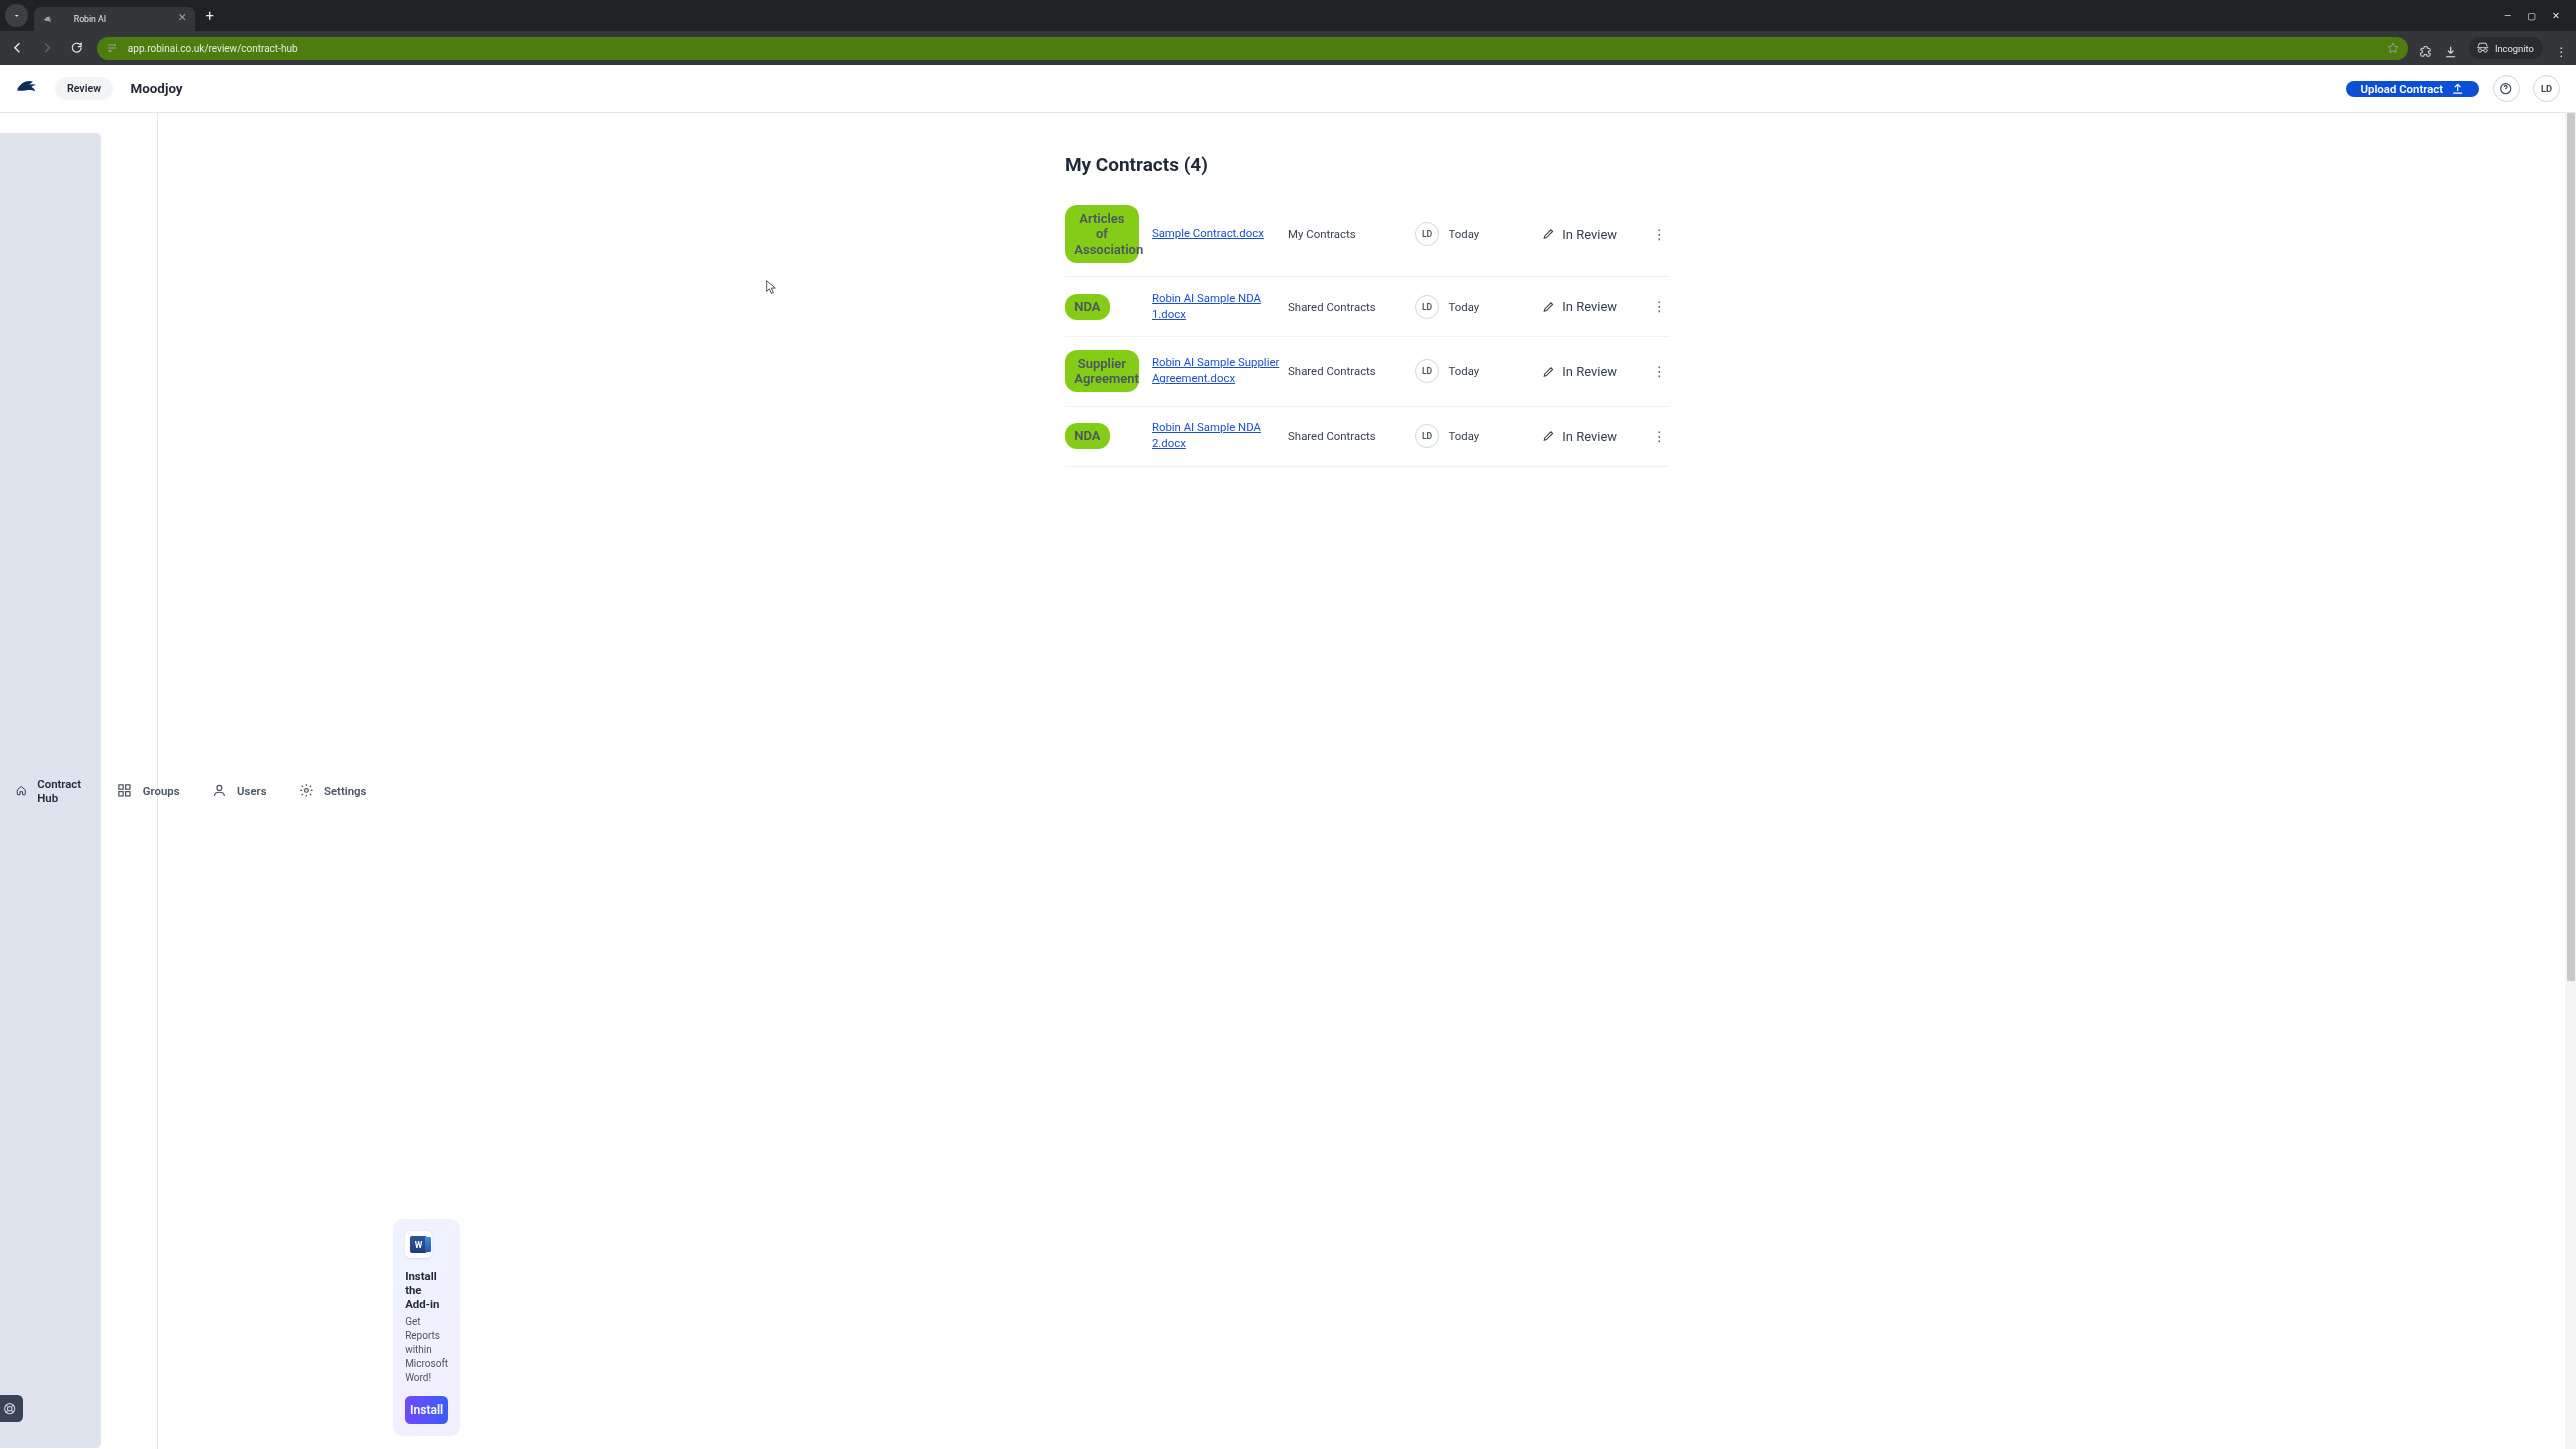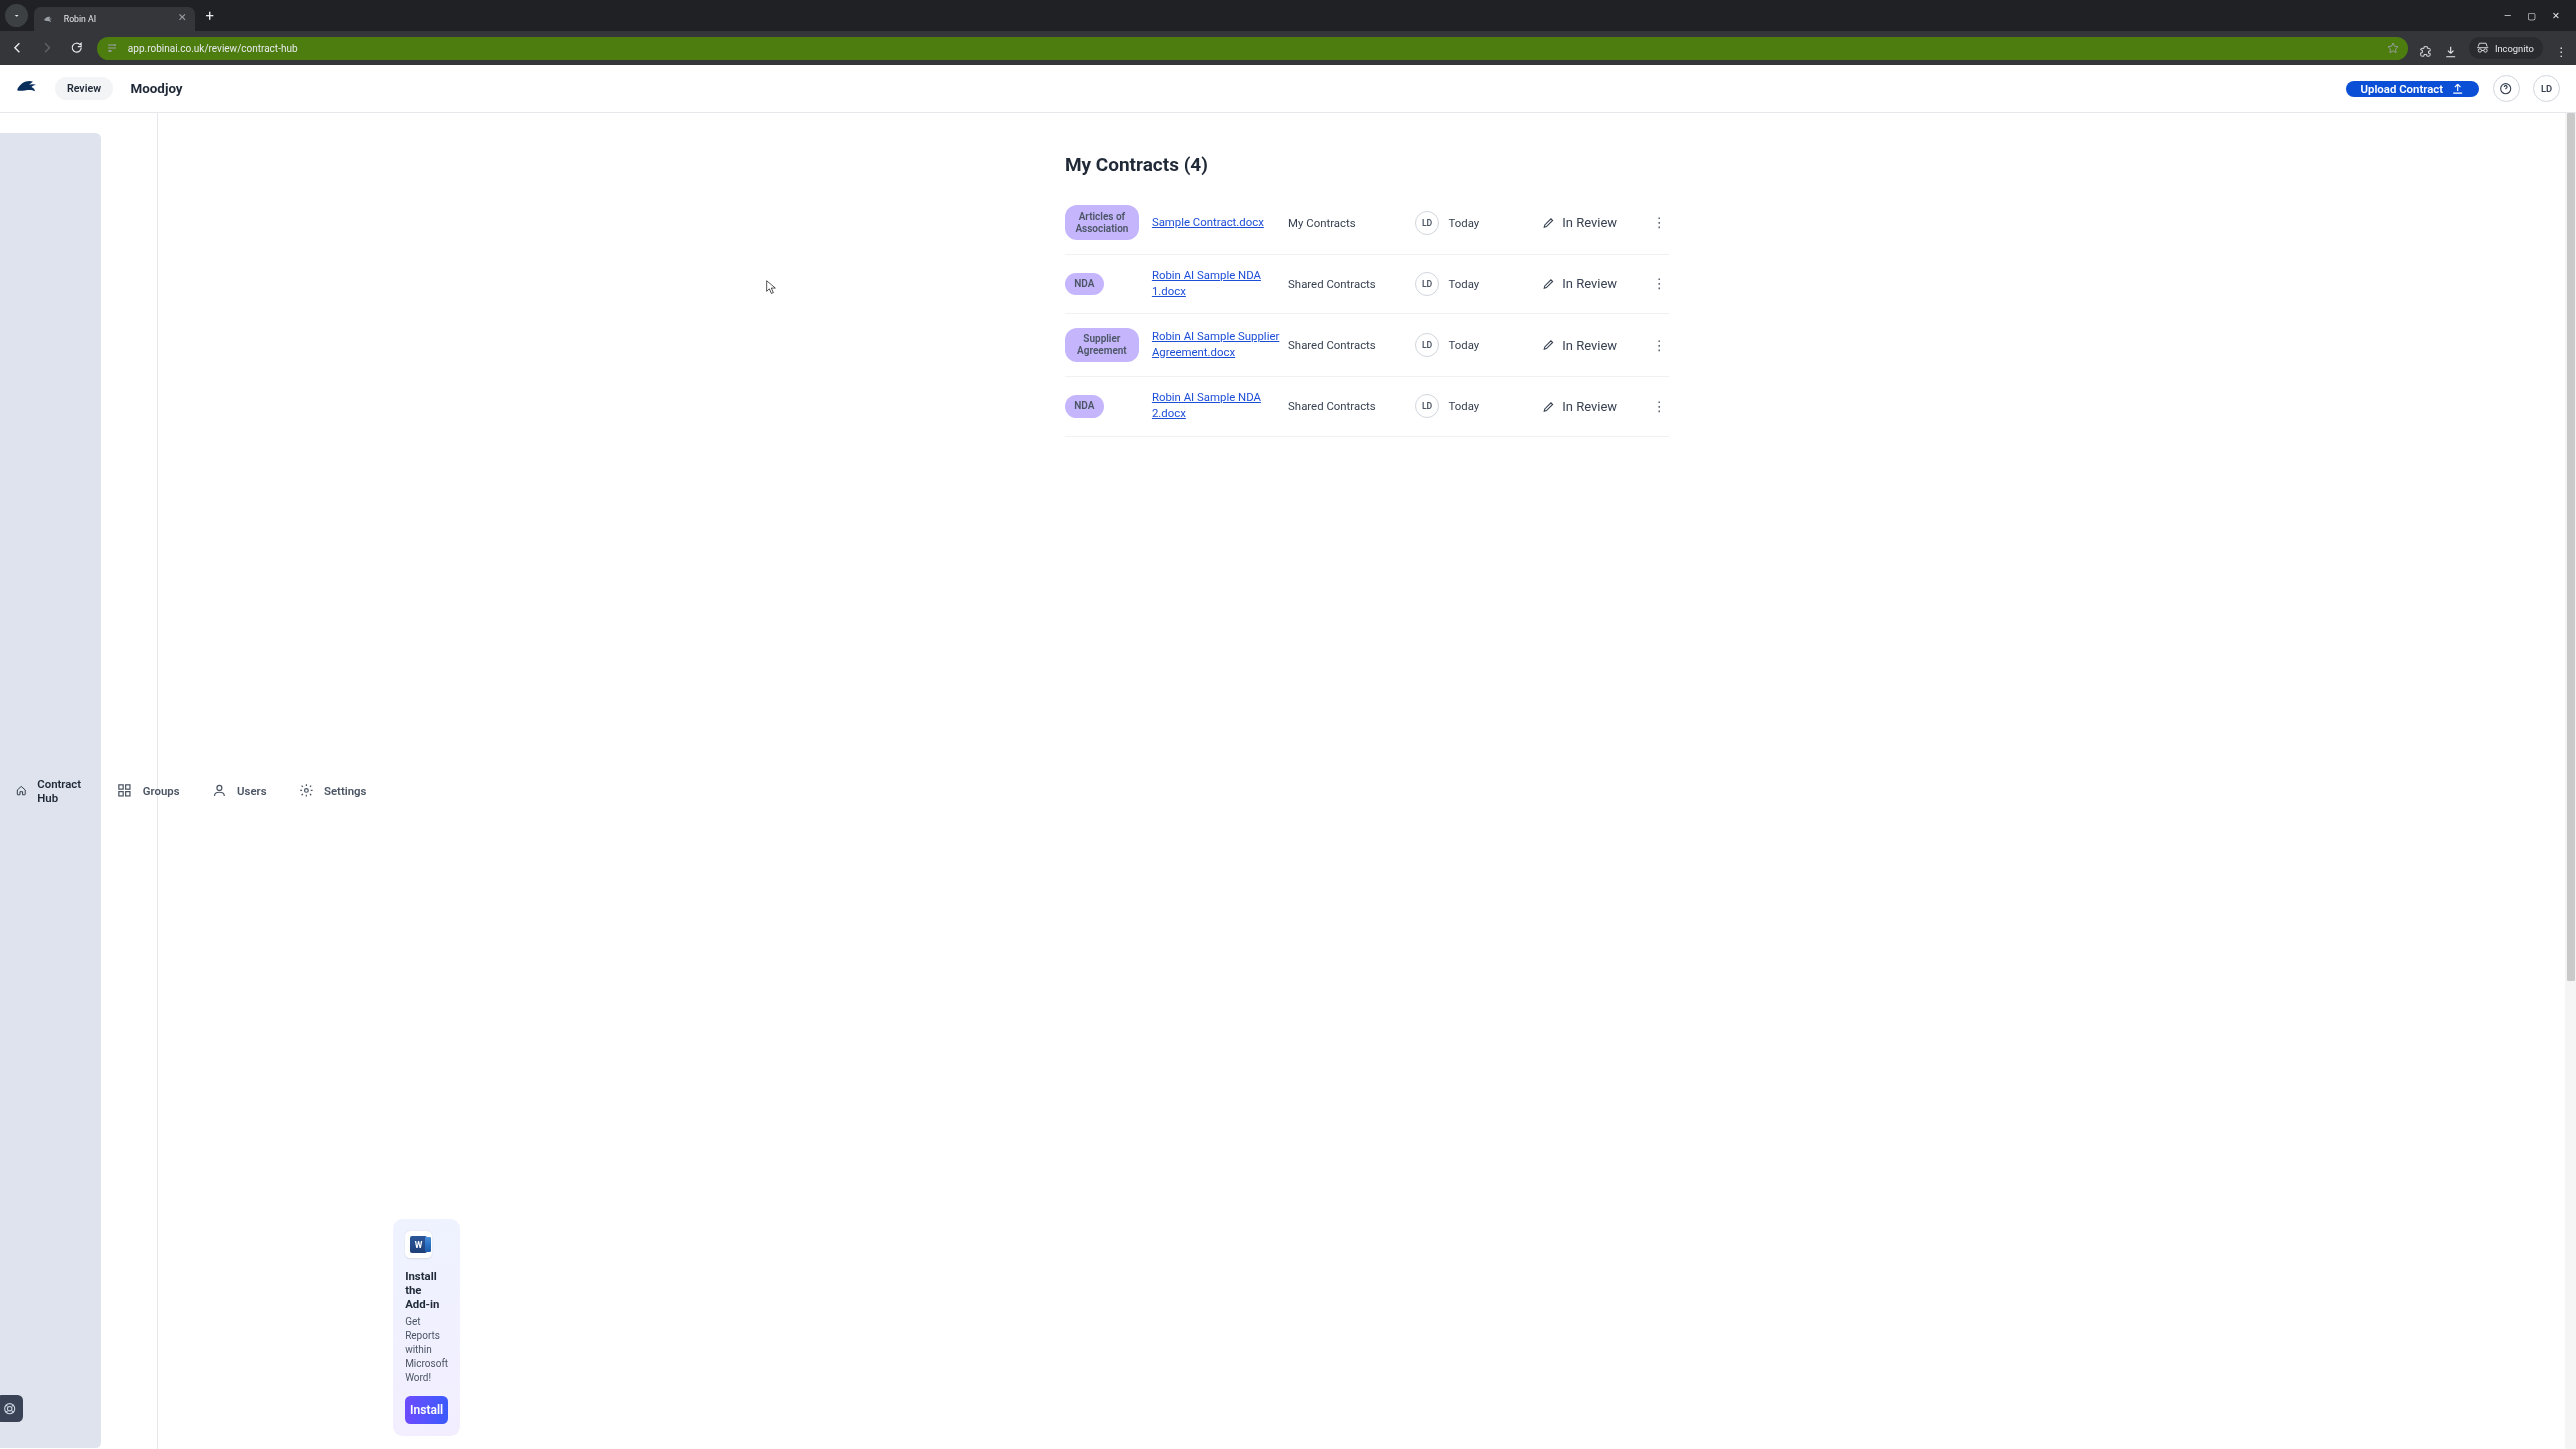--- a/index.html
+++ b/index.html
@@ -3,21 +3,21 @@
 <meta charset="utf-8">
 <style>
   * { margin:0; padding:0; box-sizing:border-box; font-family:-apple-system, BlinkMacSystemFont, "Segoe UI", Roboto, sans-serif; }
   html, body { width:100%; height:100%; background:#fff; }
 
   
   .chrome-frame { width:100%; height:100%; display:flex; flex-direction:column; background:#202124; }
   .tab-strip { height:31px; display:flex; align-items:center; padding:0 5.4px; gap:5.4px; }
   .tab-search { width:23px; height:23px; border-radius:50%; background:#3c4043; display:flex; align-items:center; justify-content:center; }
   .tab-search svg { width:9.4px; height:9.4px; fill:#e8eaed; }
-  .tab { height:24px; background:#35363a; border-radius:6.7px 6.7px 0 0; display:flex; align-items:center; padding:0 8px; gap:10px; margin-top:6.7px; min-width:161px; }
+  .tab { height:24px; background:#35363a; border-radius:6.7px 6.7px 0 0; display:flex; align-items:center; padding:0 8px; gap:20px; margin-top:6.7px; min-width:161px; }
   .tab svg.favicon { width:12px; height:12px; fill:#9aa0a6; }
   .tab-title { color:#e8eaed; font-size:8.7px; flex:1; }
   .tab-close { color:#9aa0a6; font-size:10.7px; line-height:1; }
   .new-tab { color:#e8eaed; font-size:14.8px; padding:0 5.4px; }
   .tab-spacer { flex:1; }
   .window-controls { display:flex; gap:16px; padding-right:10.7px; }
   .window-controls span { color:#e8eaed; font-size:9.4px; }
 
   .toolbar { height:34px; background:#35363a; display:flex; align-items:center; padding:0 8px; gap:10.7px; }
   .toolbar .nav-btn { color:#9aa0a6; display:flex; align-items:center; justify-content:center; width:19px; }
@@ -65,21 +65,21 @@
 
   .main { flex:1; overflow-y:auto; position:relative; }
   .content { max-width:631px; margin:0 auto; padding:40px 13.4px 27px 13.4px; }
   .page-title { font-size:19px; font-weight:700; color:#1f2937; margin-bottom:16px; }
   .table { width:100%; }
   .thead { display:grid; grid-template-columns:87px 1fr 127px 127px 107px 20px; padding:6.7px 0; border-bottom:0.7px solid #e5e7eb; }
   .th { font-size:11.4px; color:#4b5563; display:flex; align-items:center; gap:5.4px; }
   .th.sorted { font-weight:700; color:#1f2937; }
   .th.sorted svg { width:10.7px; height:10.7px; stroke:#1f2937; stroke-width:2.5; fill:none; }
   .trow { display:grid; grid-template-columns:87px 1fr 127px 127px 107px 20px; align-items:center; padding:13.4px 0; border-bottom:0.7px solid #f0f1f3; }
-  .type-pill { background:#c4b5fd; border-radius:12px; padding:5.4px 9.4px; font-size:10px; font-weight:600; color:#4b5563; text-align:center; line-height:1.2; display:inline-block; max-width:74px; }
+  .type-pill { background:#84cc16; border-radius:12px; padding:5.4px 9.4px; font-size:13px; font-weight:600; color:#4b5563; text-align:center; line-height:1.2; display:inline-block; max-width:74px; }
   .cname { color:#1d4ed8; font-size:11.4px; text-decoration:underline; line-height:1.4; }
   .group-cell { font-size:11.4px; color:#374151; }
   .edited-cell { display:flex; align-items:center; gap:9.4px; }
   .ld-badge { width:24px; height:24px; border:1px solid #d1d5db; border-radius:50%; display:flex; align-items:center; justify-content:center; font-size:8.7px; font-weight:600; color:#4b5563; }
   .edited-text { font-size:11.4px; color:#374151; }
   .stage-cell { display:flex; align-items:center; gap:6.7px; font-size:13px; color:#374151; }
   .stage-cell svg { width:13.4px; height:13.4px; stroke:#374151; fill:none; stroke-width:2; }
   .row-kebab { color:#4b5563; font-size:13.4px; text-align:center; }
 
   .main-scrollbar { position:absolute; right:0; top:0; width:10.7px; bottom:0; background:#f5f5f5; }

